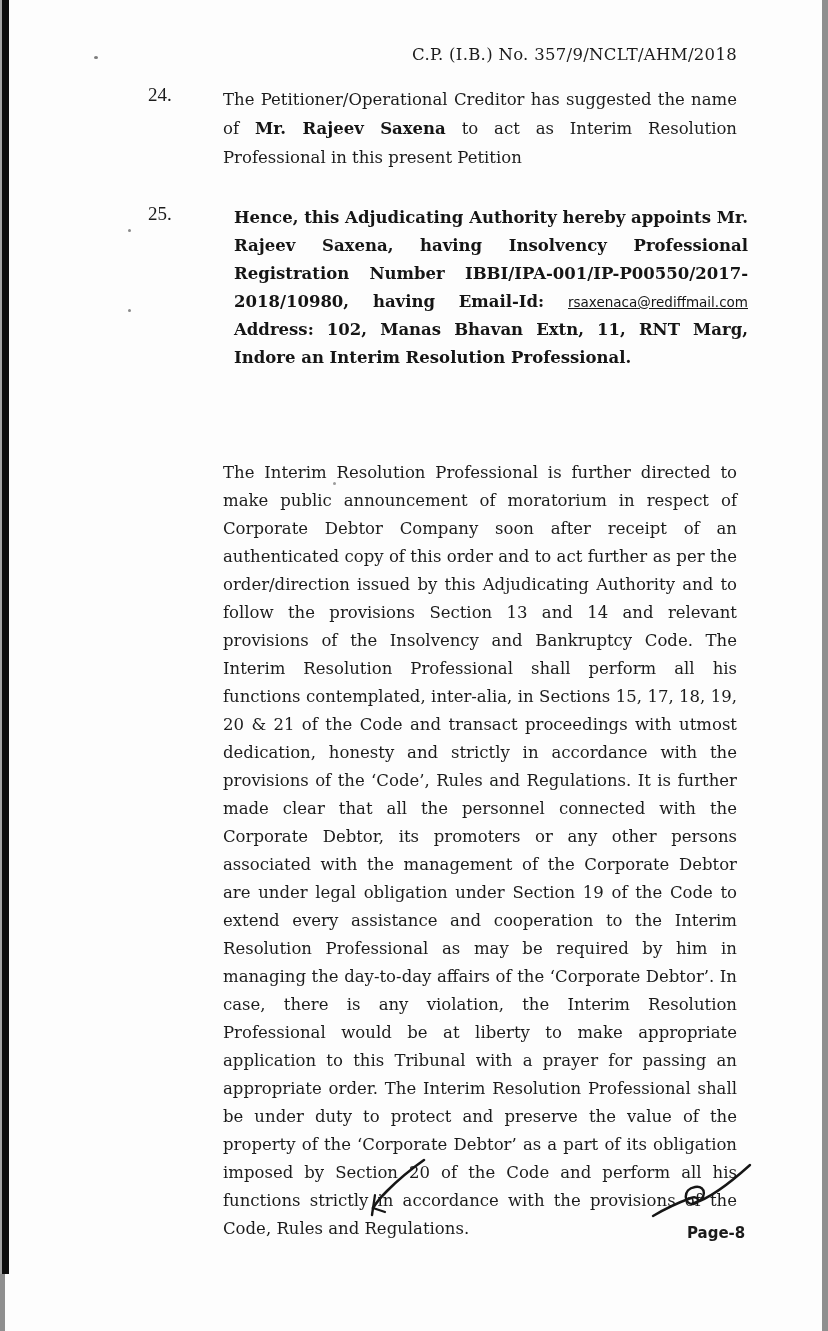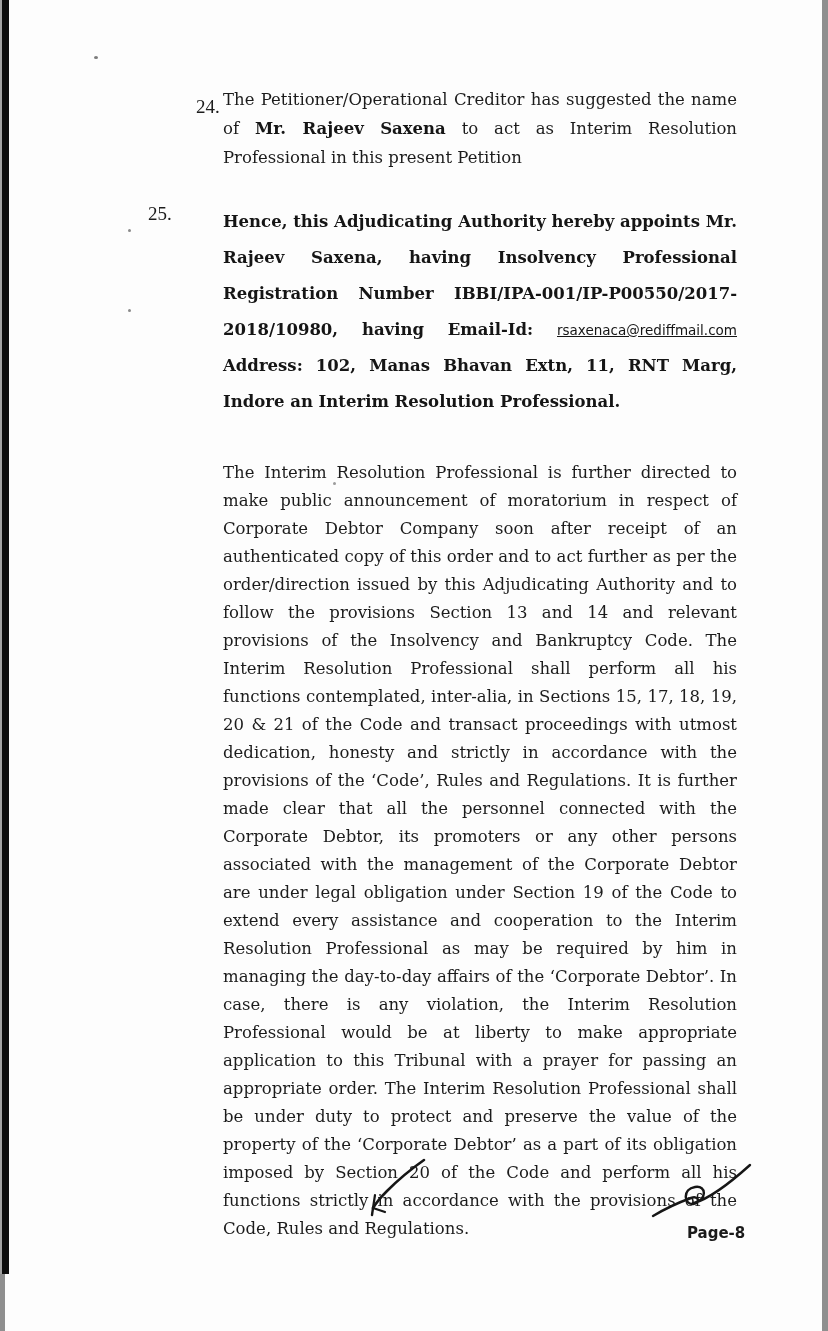--- a/index.html
+++ b/index.html
@@ -41,30 +41,30 @@
     text-align: right;
     font-size: 16.5px;
     letter-spacing: 0.3px;
     white-space: nowrap;
   }
   .item-number {
     position: absolute; left: 148px;
     font-family: "Liberation Serif", serif;
     font-size: 19px;
   }
-  .num-24 { top: 96px; margin-left: 48px; }
+  .num-24 { top: 84px; }
   .num-25 { top: 203px; }
 
   .para {
     position: absolute; left: 223px; width: 514px;
     font-size: 16.5px;
     text-align: justify;
   }
   .para-24 { top: 85px;  line-height: 29px; }
-  .para-25 { top: 204px; line-height: 36px; font-weight: bold; color: #151515; }
+  .para-25 { top: 204px; line-height: 28px; font-weight: bold; color: #151515; margin-left: 11px; }
   .para-irp { top: 387px; line-height: 28px; font-weight: bold; color: #151515; }
   .para-main { top: 459px; line-height: 28px; }
 
   .bold-name { font-weight: bold; color: #151515; }
   .email {
     font-family: "DejaVu Sans", "Liberation Sans", sans-serif;
     font-size: 13.5px;
     font-weight: normal;
     text-decoration: underline;
     letter-spacing: 0;
@@ -87,20 +87,21 @@
 
   <div class="edge-hairline-left"></div>
   <div class="edge-bar-black"></div>
   <div class="edge-bar-gray-bottom"></div>
   <div class="edge-bar-right"></div>
   <div class="speck s1"></div>
   <div class="speck s2"></div>
   <div class="speck s3"></div>
   <div class="speck s4"></div>
 
+  <div class="case-number">C.P. (I.B.) No. 357/9/NCLT/AHM/2018</div>
 
   <div class="item-number num-24">24.</div>
   <div class="para para-24"><span>The Petitioner/Operational Creditor has suggested the name of </span><span class="bold-name">Mr. Rajeev Saxena</span><span> to act as Interim Resolution Professional in this present Petition</span></div>
 
   <div class="item-number num-25">25.</div>
   <div class="para para-25"><span>Hence, this Adjudicating Authority hereby appoints Mr. Rajeev Saxena, having Insolvency Professional Registration Number IBBI/IPA-001/IP-P00550/2017-2018/10980, having Email-Id: </span><span class="email">rsaxenaca@rediffmail.com</span><span> Address: 102, Manas Bhavan Extn, 11, RNT Marg, Indore an Interim Resolution Professional.</span></div>
 
 
   <div class="para para-main">The Interim Resolution Professional is further directed to make public announcement of moratorium in respect of Corporate Debtor Company soon after receipt of an authenticated copy of this order and to act further as per the order/direction issued by this Adjudicating Authority and to follow the provisions Section 13 and 14 and relevant provisions of the Insolvency and Bankruptcy Code. The Interim Resolution Professional shall perform all his functions contemplated, inter-alia, in Sections 15, 17, 18, 19, 20 &amp; 21 of the Code and transact proceedings with utmost dedication, honesty and strictly in accordance with the provisions of the ‘Code’, Rules and Regulations. It is further made clear that all the personnel connected with the Corporate Debtor, its promoters or any other persons associated with the management of the Corporate Debtor are under legal obligation under Section 19 of the Code to extend every assistance and cooperation to the Interim Resolution Professional as may be required by him in managing the day-to-day affairs of the ‘Corporate Debtor’. In case, there is any violation, the Interim Resolution Professional would be at liberty to make appropriate application to this Tribunal with a prayer for passing an appropriate order. The Interim Resolution Professional shall be under duty to protect and preserve the value of the property of the ‘Corporate Debtor’ as a part of its obligation imposed by Section 20 of the Code and perform all his functions strictly in accordance with the provisions of the Code, Rules and Regulations.</div>
 

